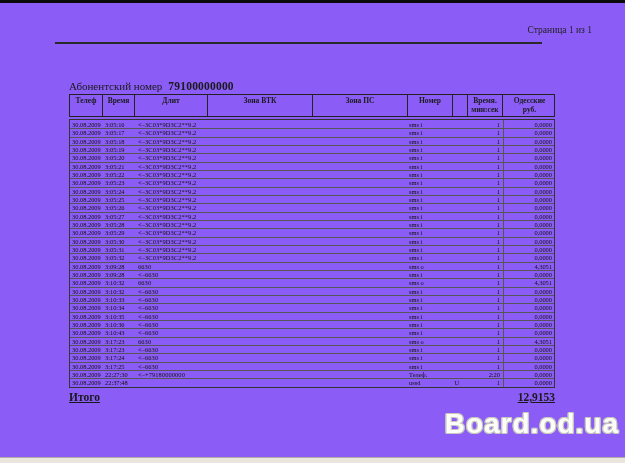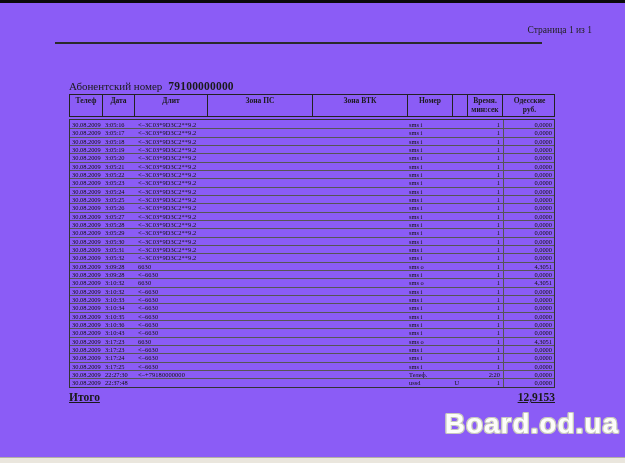--- a/index.html
+++ b/index.html
@@ -62,30 +62,30 @@
       <span>Абонентский номер</span><b>79100000000</b>
     </span>
   </div>
 
   <div class="table">
     <div class="thead">
         <div class="th">
           <div>Телеф</div>
         </div>
         <div class="th">
-          <div>Дата</div>
+          <div>Время</div>
         </div>
         <div class="th">
           <div>Длит</div>
         </div>
         <div class="th">
+          <div>Зона ВТК</div>
+        </div>
+        <div class="th">
           <div>Зона ПС</div>
-        </div>
-        <div class="th">
-          <div>Зона ВТК</div>
         </div>
         <div class="th">
           <div>Номер</div>
         </div>
         <div class="th">
           <div></div>
         </div>
         <div class="th">
           <div>Время.</div>
           <div>мин:сек</div>

